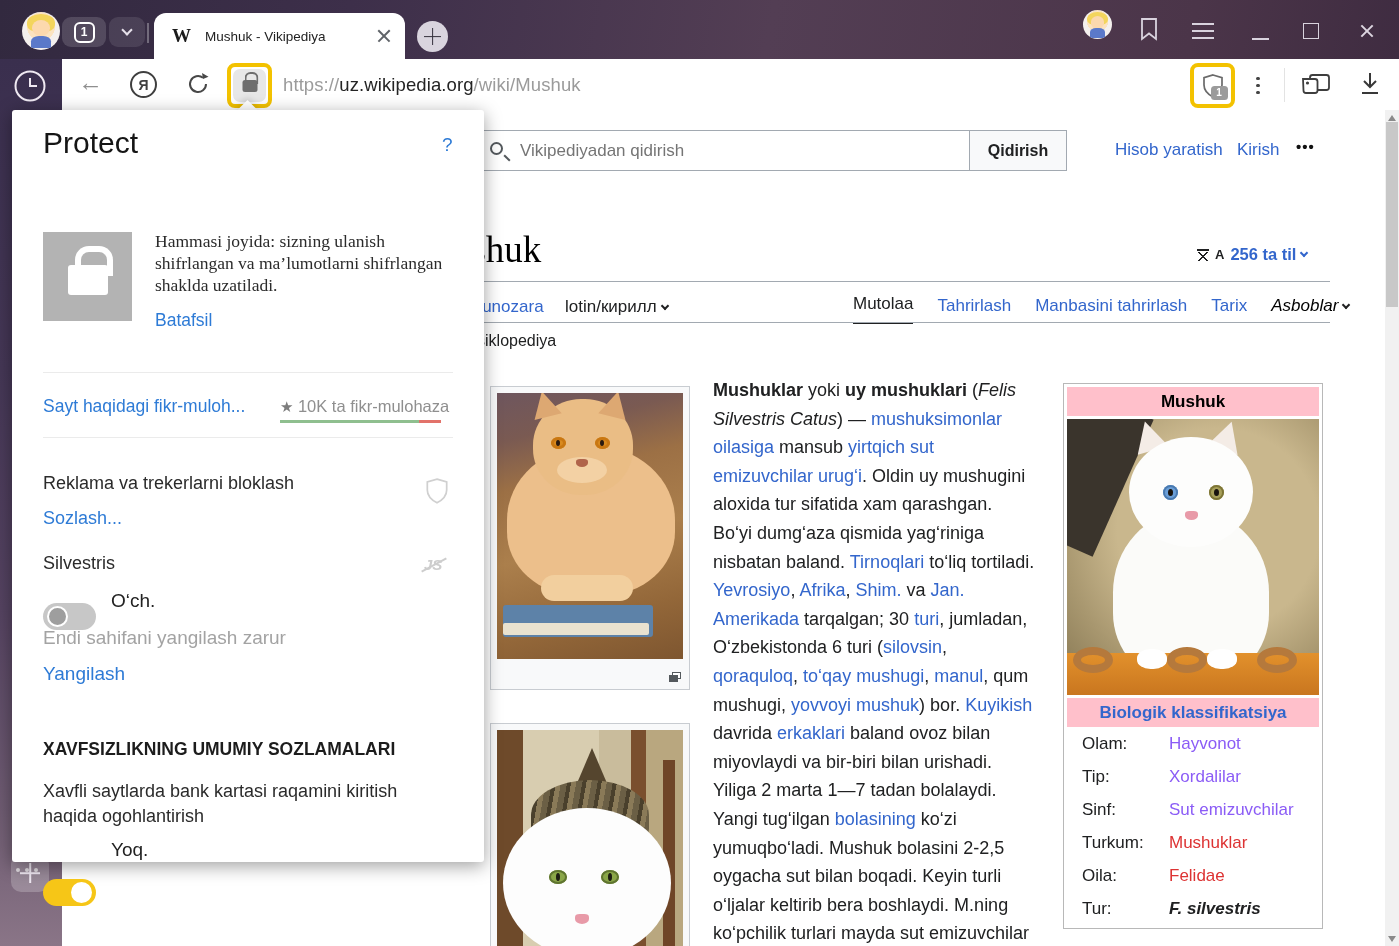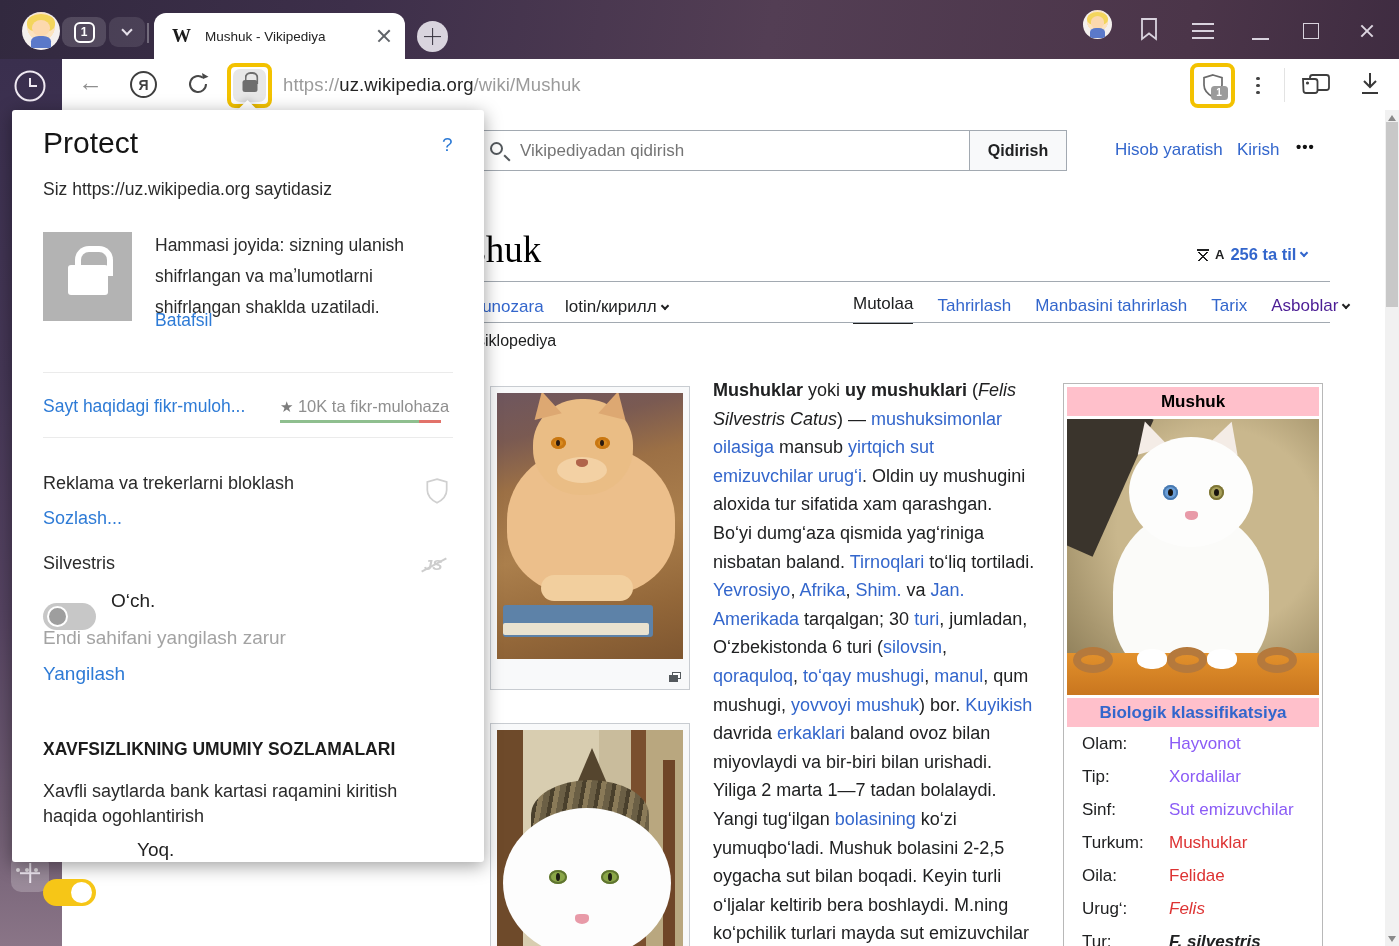--- a/index.html
+++ b/index.html
@@ -205,21 +205,21 @@
   <div class="abs" style="left:468px;top:297px;font-size:17px;color:#3366cc;">Munozara</div>
   <div class="abs" style="left:565px;top:297px;font-size:17px;color:#202122;display:flex;align-items:center;">
     <span>lotin/кирилл</span>
     <span class="chev dark"></span>
   </div>
   <div class="abs tabsline" style="left:853px;top:294px;gap:24px;">
     <span class="mutolaa">Mutolaa</span>
     <span style="color:#3366cc;padding-bottom:8px;">Tahrirlash</span>
     <span style="color:#3366cc;padding-bottom:8px;">Manbasini tahrirlash</span>
     <span style="color:#3366cc;padding-bottom:8px;">Tarix</span>
-    <span style="color:#4c1d95;padding-bottom:8px;display:flex;align-items:center;">
+    <span style="color:#000000;padding-bottom:8px;display:flex;align-items:center;font-style:italic;">
       <span>Asboblar</span>
       <span class="chev dark"></span>
     </span>
   </div>
   <div class="abs titlerule" style="left:420px;top:322px;width:910px;"></div>
   <div class="abs" style="left:335px;top:332px;font-size:16px;color:#202122;">Vikipediya, ochiq ensiklopediya</div>
 
   
   <div class="abs article" style="left:713px;top:376px;width:323px;"><span class="b">Mushuklar</span><span> yoki </span><span class="b">uy mushuklari</span><span> (</span><span class="i">Felis Silvestris Catus</span><span>) — </span><span class="lnk">mushuksimonlar oilasiga</span><span> mansub </span><span class="lnk">yirtqich sut emizuvchilar</span><span> </span><span class="lnk">urugʻi</span><span>. Oldin uy mushugini aloxida tur sifatida xam qarashgan. Boʻyi dumgʻaza qismida yagʻriniga nisbatan baland. </span><span class="lnk">Tirnoqlari</span><span> toʻliq tortiladi. </span><span class="lnk">Yevrosiyo</span><span>, </span><span class="lnk">Afrika</span><span>, </span><span class="lnk">Shim.</span><span> va </span><span class="lnk">Jan. Amerikada</span><span> tarqalgan; 30 </span><span class="lnk">turi</span><span>, jumladan, Oʻzbekistonda 6 turi (</span><span class="lnk">silovsin</span><span>, </span><span class="lnk">qoraquloq</span><span>, </span><span class="lnk">toʻqay mushugi</span><span>, </span><span class="lnk">manul</span><span>, qum mushugi, </span><span class="lnk">yovvoyi mushuk</span><span>) bor. </span><span class="lnk">Kuyikish</span><span> davrida </span><span class="lnk">erkaklari</span><span> baland ovoz bilan miyovlaydi va bir-biri bilan urishadi. Yiliga 2 marta 1—7 tadan bolalaydi. Yangi tugʻilgan </span><span class="lnk">bolasining</span><span> koʻzi yumuqboʻladi. Mushuk bolasini 2-2,5 oygacha sut bilan boqadi. Keyin turli oʻljalar keltirib bera boshlaydi. M.ning koʻpchilik turlari mayda sut emizuvchilar (</span></div>
 
@@ -291,24 +291,20 @@
     </div>
     <div class="taxrow">
       <span class="lbl">Turkum:</span>
       <span class="wred">Mushuklar</span>
     </div>
     <div class="taxrow">
       <span class="lbl">Oila:</span>
       <span class="wred">Felidae</span>
     </div>
     <div class="taxrow">
-      <span class="lbl">Urugʻ:</span>
-      <span class="wred felis-i">Felis</span>
-    </div>
-    <div class="taxrow">
       <span class="lbl">Tur:</span>
       <span class="tur-v">F. silvestris</span>
     </div>
   </div>
 
   
   <div class="abs sbar"></div>
   <div class="abs tri-up" style="left:1388px;top:115px;"></div>
   <div class="abs sthumb"></div>
   <div class="abs tri-dn" style="left:1388px;top:936px;"></div>
@@ -403,26 +399,25 @@
       <i></i>
       <i></i>
       <i></i>
     </div>
 
   
   <div class="abs notch"></div>
   <div class="abs popup">
     <div class="abs ptitle" style="left:31px;top:16px;">Protect</div>
     <div class="abs plink" style="left:430px;top:24px;font-size:19px;">?</div>
-    <div class="abs ptext" style="left:31px;top:69px;">Siz https://uz.wikipedia.org saytidasiz</div>
 
     <div class="abs graytile" style="left:31px;top:122px;">
       <span class="biglock"></span>
     </div>
-    <div class="abs ptext" style="left:143px;top:120px;width:294px;line-height:31px;">Hammasi joyida: sizning ulanish shifrlangan va maʼlumotlarni shifrlangan shaklda uzatiladi.</div>
+    <div class="abs ptext" style="left:143px;top:120px;width:294px;line-height:22px;font-family:Liberation Serif, serif;">Hammasi joyida: sizning ulanish shifrlangan va maʼlumotlarni shifrlangan shaklda uzatiladi.</div>
     <div class="abs plink" style="left:143px;top:200px;font-size:17.5px;">Batafsil</div>
 
     <div class="abs hr" style="left:31px;top:262px;width:410px;"></div>
 
     <div class="abs plink" style="left:31px;top:286px;font-size:17.5px;">Sayt haqidagi fikr-muloh...</div>
     <div class="abs" style="left:268px;top:287px;">
       <span style="color:#7d7d7d;font-size:15px;">★</span>
       <span style="color:#8f8f8f;font-size:16.5px;">10K ta fikr-mulohaza</span>
       <div class="ratebar" style="margin-top:4px;">
         <span style="width:139px;background:#8fbf8f;"></span>
@@ -445,16 +440,16 @@
       </div>
     <div class="abs" style="left:99px;top:480px;font-size:19px;color:#222;">Oʻch.</div>
     <div class="abs pgray" style="left:31px;top:517px;font-size:19px;">Endi sahifani yangilash zarur</div>
     <div class="abs plink" style="left:31px;top:553px;font-size:19px;">Yangilash</div>
 
     <div class="abs" style="left:31px;top:629px;font-size:17.5px;font-weight:bold;color:#1c1c1c;">XAVFSIZLIKNING UMUMIY SOZLAMALARI</div>
     <div class="abs ptext" style="left:31px;top:669px;width:378px;font-size:18px;line-height:25px;">Xavfli saytlarda bank kartasi raqamini kiritish haqida ogohlantirish</div>
     <div class="abs toggle tg-on" style="left:31px;top:725px;">
         <span class="knob"></span>
       </div>
-    <div class="abs" style="left:99px;top:729px;font-size:19px;color:#222;margin-left:26px;">Yoq.</div>
+    <div class="abs" style="left:99px;top:729px;font-size:19px;color:#222;">Yoq.</div>
   </div>
 
 </div>
 
 </body></html>

